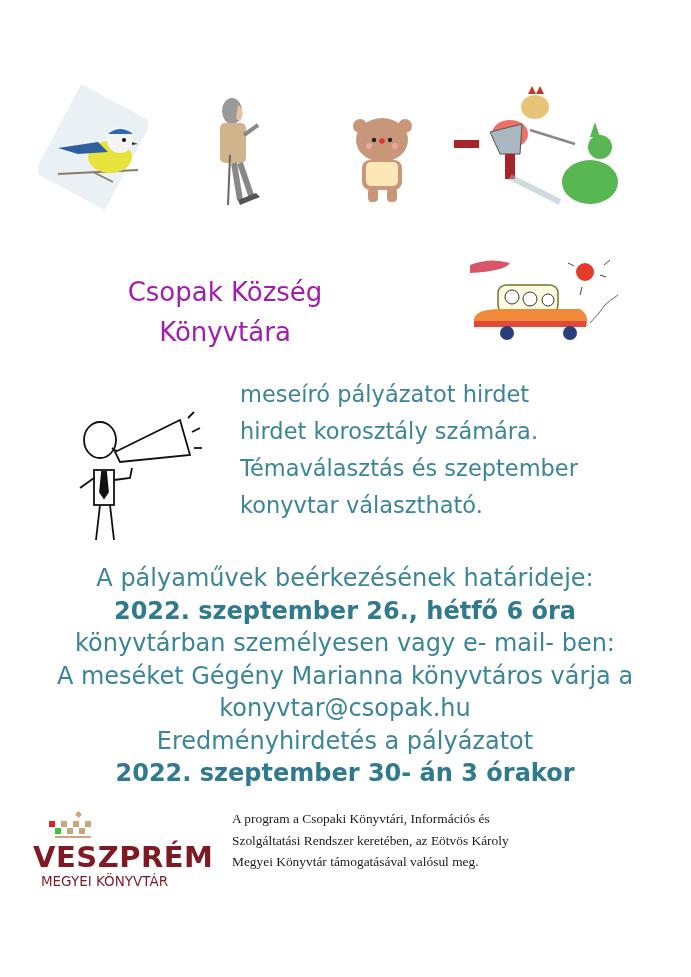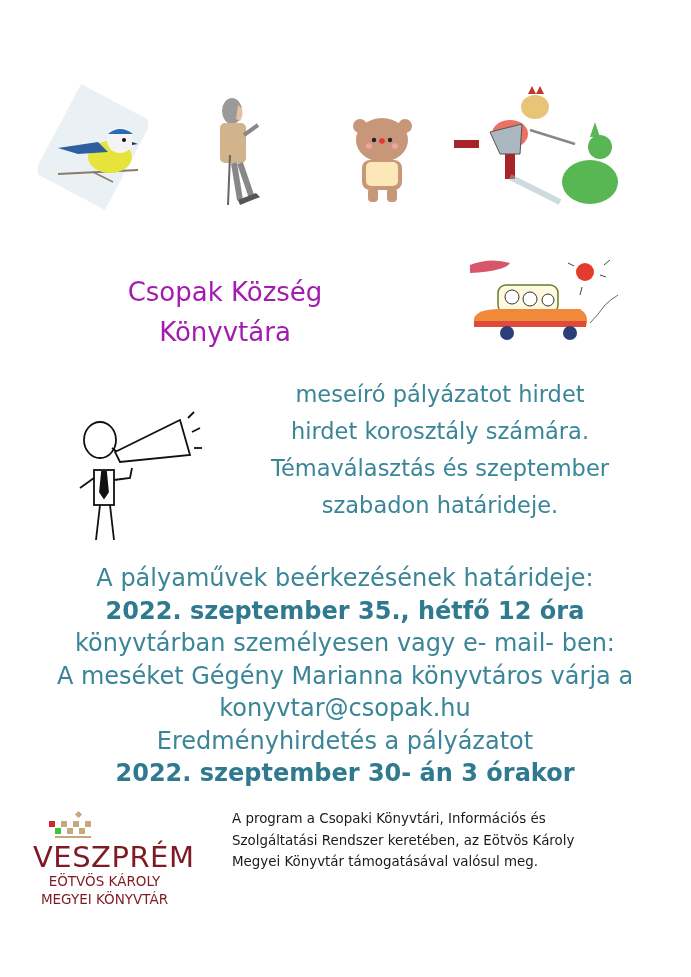--- a/index.html
+++ b/index.html
@@ -1,29 +1,29 @@
 <!DOCTYPE html>
 <html><head>
 <meta charset="utf-8">
 <style>
   html, body { margin: 0; padding: 0; background: #ffffff; }
   body { width: 691px; height: 977px; position: relative; overflow: hidden;
          font-family: "DejaVu Sans", sans-serif; color: #3a8295; }
   .abs { position: absolute; }
   .title { left: 100px; top: 272px; width: 250px; text-align: center;
            font-size: 26px; line-height: 40px; color: #a21caf; }
-  .announce { left: 240px; top: 376px; width: 400px; text-align: center;
+  .announce { left: 240px; top: 376px; width: 400px; text-align: left;
               font-size: 22.5px; line-height: 37px; color: #3a8597; }
   .details { left: 40px; top: 562px; width: 610px; text-align: center;
              font-size: 24px; line-height: 32.5px; color: #3a8597; }
   .details .b { font-weight: bold; color: #2f7a8e; }
   .footer { left: 232px; top: 808px; width: 420px; font-size: 13.4px;
-            line-height: 21.5px; color: #1a1a1a; }
+            line-height: 21.5px; color: #1a1a1a; font-family: Liberation Serif, serif; }
   .logo { left: 25px; top: 812px; width: 175px; }
-  .logo-word { font-size: 29px; font-weight: normal; color: #7f1a24; letter-spacing: 0.5px;
+  .logo-word { font-size: 29px; font-weight: bold; color: #7f1a24; letter-spacing: 0.5px;
                line-height: 30px; margin-left: 8px; }
   .logo-sub { font-size: 13.5px; color: #7f1a24; line-height: 18px; text-align: center;
               width: 175px; margin-left: -8px; }
   .crown { position: relative; height: 30px; width: 60px; margin-left: 24px; }
   .sq { position: absolute; width: 6px; height: 6px; background: #c7a77e; }
 </style>
 </head>
 <body>
 
 <div class="abs" style="left:38px;top:82px;width:110px;height:130px;">
@@ -127,47 +127,46 @@
     <path d="M34 68 L20 78"></path>
     <line x1="40" y1="95" x2="36" y2="130"></line>
     <line x1="50" y1="95" x2="54" y2="130"></line>
   </svg>
 </div>
 
 <div class="abs announce">
   <div>meseíró pályázatot hirdet</div>
   <div>hirdet korosztály számára.</div>
   <div>Témaválasztás és szeptember</div>
-  <div>szabadon határideje.</div>
+  <div>konyvtar választható.</div>
 </div>
 
 <div class="abs details">
   <div>A pályaművek beérkezésének határideje:</div>
-  <div class="b">2022. szeptember 35., hétfő 12 óra</div>
+  <div class="b">2022. szeptember 26., hétfő 6 óra</div>
   <div>könyvtárban személyesen vagy e- mail- ben:</div>
   <div>A meséket Gégény Marianna könyvtáros várja a</div>
   <div>konyvtar@csopak.hu</div>
   <div>Eredményhirdetés a pályázatot</div>
   <div class="b">2022. szeptember 30- án 3 órakor</div>
 </div>
 
 <div class="abs logo">
   <div class="crown">
     <div class="sq" style="left:27px;top:0;width:5px;height:5px;transform:rotate(45deg);"></div>
     <div class="sq" style="left:0;top:9px;background:#d8232a;"></div>
     <div class="sq" style="left:12px;top:9px;"></div>
     <div class="sq" style="left:24px;top:9px;"></div>
     <div class="sq" style="left:36px;top:9px;"></div>
     <div class="sq" style="left:6px;top:16px;background:#3bc43b;"></div>
     <div class="sq" style="left:18px;top:16px;"></div>
     <div class="sq" style="left:30px;top:16px;"></div>
     <div class="sq" style="left:6px;top:24px;width:36px;height:2px;"></div>
   </div>
   <div class="logo-word">VESZPRÉM</div>
-  <div class="logo-sub">EÖTVÖS KÁROLY</div>
   <div class="logo-sub">MEGYEI KÖNYVTÁR</div>
 </div>
 
 <div class="abs footer">
   <div>A program a Csopaki Könyvtári, Információs és</div>
   <div>Szolgáltatási Rendszer keretében, az Eötvös Károly</div>
   <div>Megyei Könyvtár támogatásával valósul meg.</div>
 </div>
 
 </body></html>

